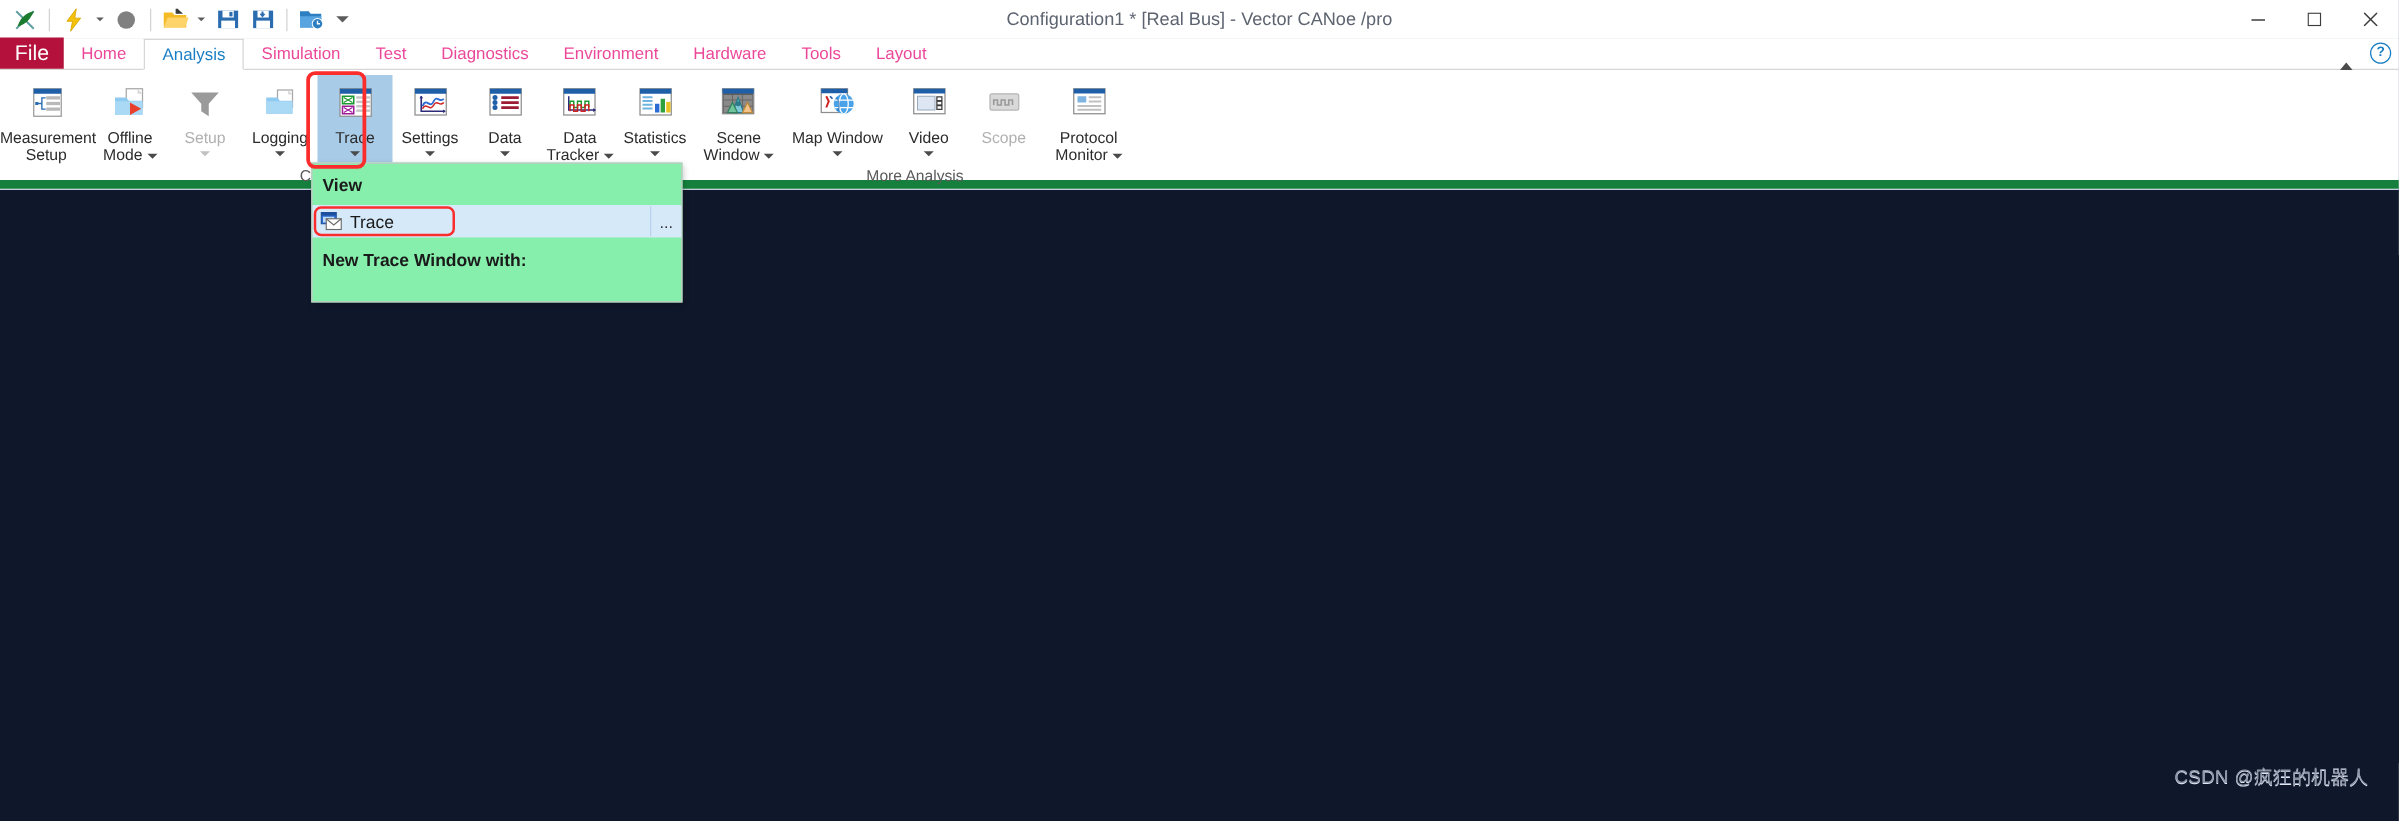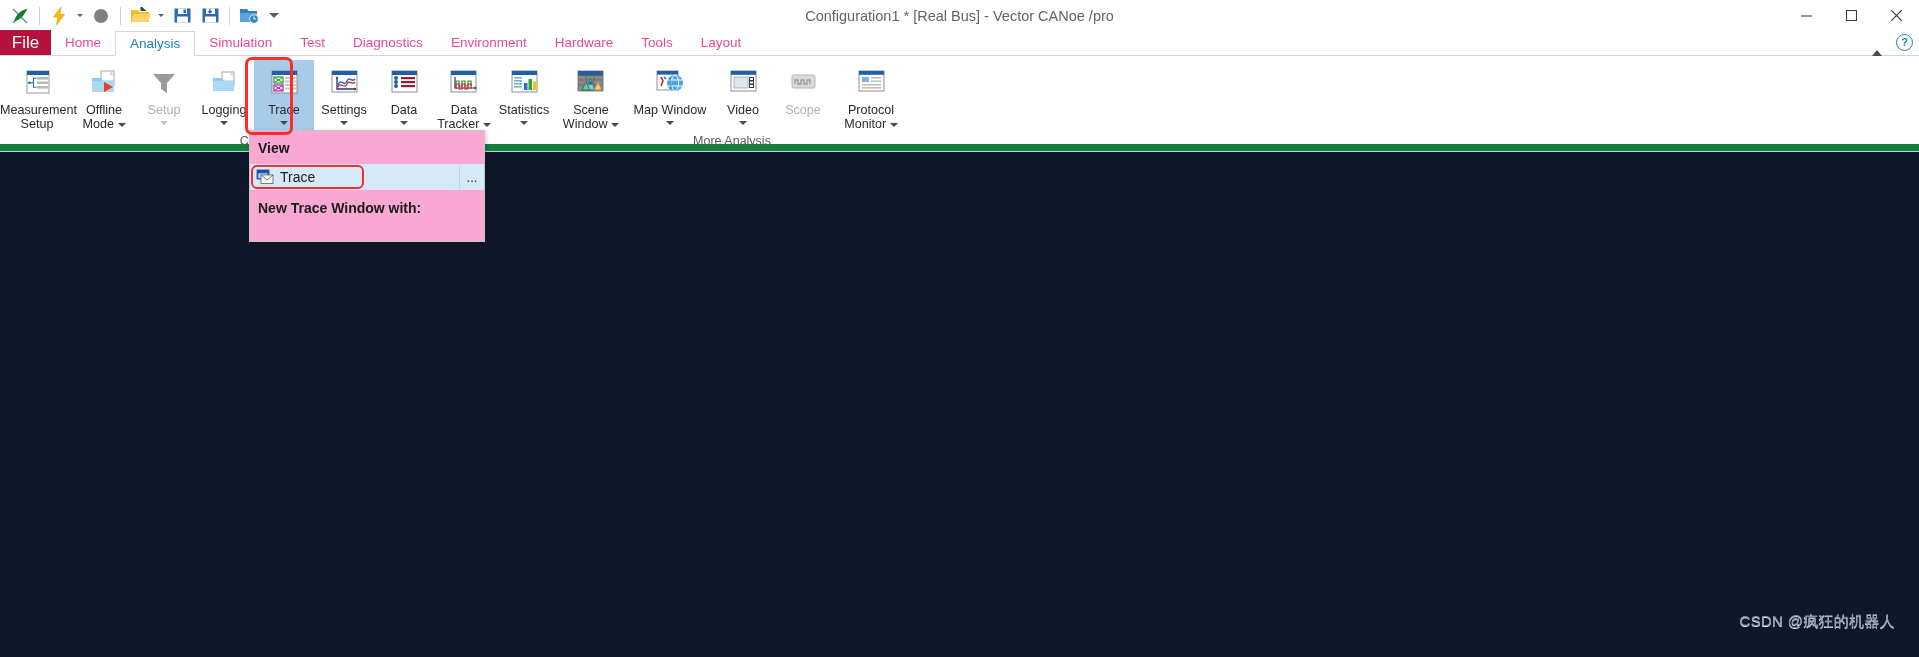--- a/index.html
+++ b/index.html
@@ -99,22 +99,22 @@
   .ritem.selected{
     background:#a8cbe8;
   }
   .sel-outline{
     position:absolute; left:245px; top:57px; width:48px; height:78px;
     border:3px solid #fb2c2c; border-radius:7px; pointer-events:none; z-index:40;
   }
 
   
   .dropdown{
-    position:absolute;left:249px;top:130px;width:236px;
-    background:#f9a8d4;border:1px solid #c6c6c6;box-shadow:1px 2px 5px rgba(0,0,0,.22);
+    position:absolute;left:249px;top:130px;width:297px;
+    background:#86efac;border:1px solid #c6c6c6;box-shadow:1px 2px 5px rgba(0,0,0,.22);
     z-index:30;
   }
   .dd-head{
     font-size:14px;font-weight:bold;color:#1a1a1a;padding:9px 0 8px 8px;
   }
   .dd-row{
     display:flex;align-items:center;height:26px;background:#d6e9f8;
   }
   .dd-row .dd-ico{ width:30px;display:flex;align-items:center;justify-content:center; }
   .dd-row .dd-lbl{ font-size:14px;color:#1a1a1a;flex:1; }

